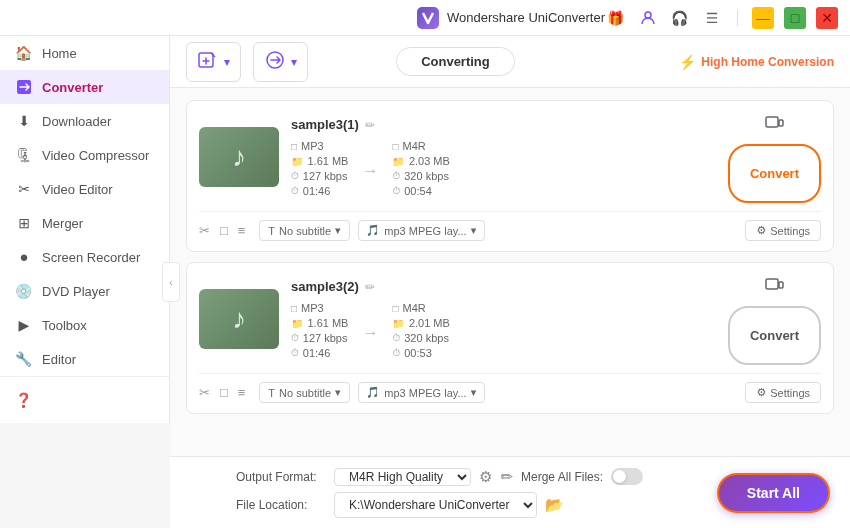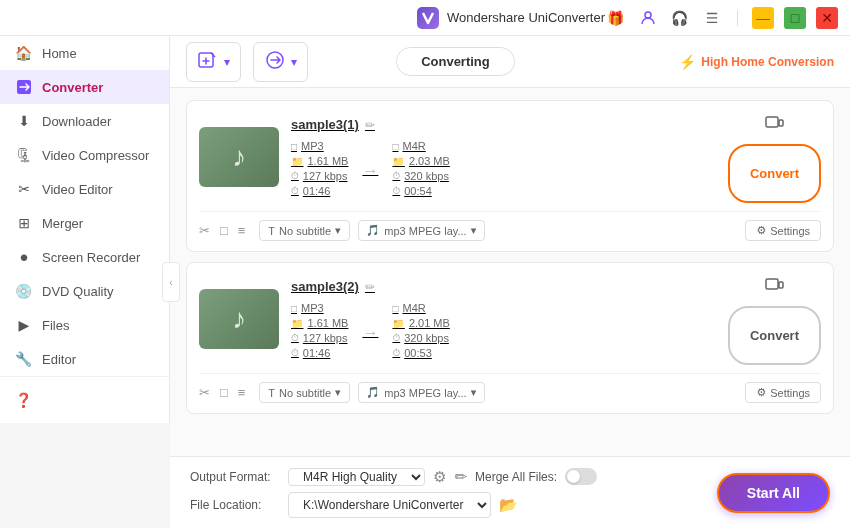--- a/index.html
+++ b/index.html
@@ -209,21 +209,20 @@
       align-items: center;
       justify-content: center;
       flex-shrink: 0;
     }
     .music-note {
       color: rgba(255,255,255,0.8);
       font-size: 28px;
     }
     .file-info {
       flex: 1;
-      text-decoration: underline;
     }
     .file-name-row {
       display: flex;
       align-items: center;
       gap: 6px;
       margin-bottom: 8px;
     }
     .file-name {
       font-size: 13px;
       font-weight: 600;
@@ -354,20 +353,21 @@
     .bottom-fields {
       display: flex;
       flex-direction: column;
       gap: 6px;
       flex: 1;
     }
     .bottom-row {
       display: flex;
       align-items: center;
       gap: 8px;
+      margin-left: 46px;
     }
     .bottom-label {
       font-size: 12px;
       color: #555;
       width: 90px;
       flex-shrink: 0;
     }
     .bottom-select {
       padding: 0 10px;
       border: 1px solid #ddd;
@@ -520,25 +520,25 @@
       <div class="sidebar-item">
         <span class="si-icon">⊞</span>
         <span>Merger</span>
       </div>
       <div class="sidebar-item">
         <span class="si-icon">⏺</span>
         <span>Screen Recorder</span>
       </div>
       <div class="sidebar-item">
         <span class="si-icon">💿</span>
-        <span>DVD Quality</span>
+        <span>DVD Player</span>
       </div>
       <div class="sidebar-item">
         <span class="si-icon">▶</span>
-        <span>Files</span>
+        <span>Toolbox</span>
       </div>
       <div class="sidebar-item">
         <span class="si-icon">🔧</span>
         <span>Editor</span>
       </div>
 
       <div class="sidebar-bottom">
         <div class="sidebar-item">
           <span class="si-icon">❓</span>
         </div>

